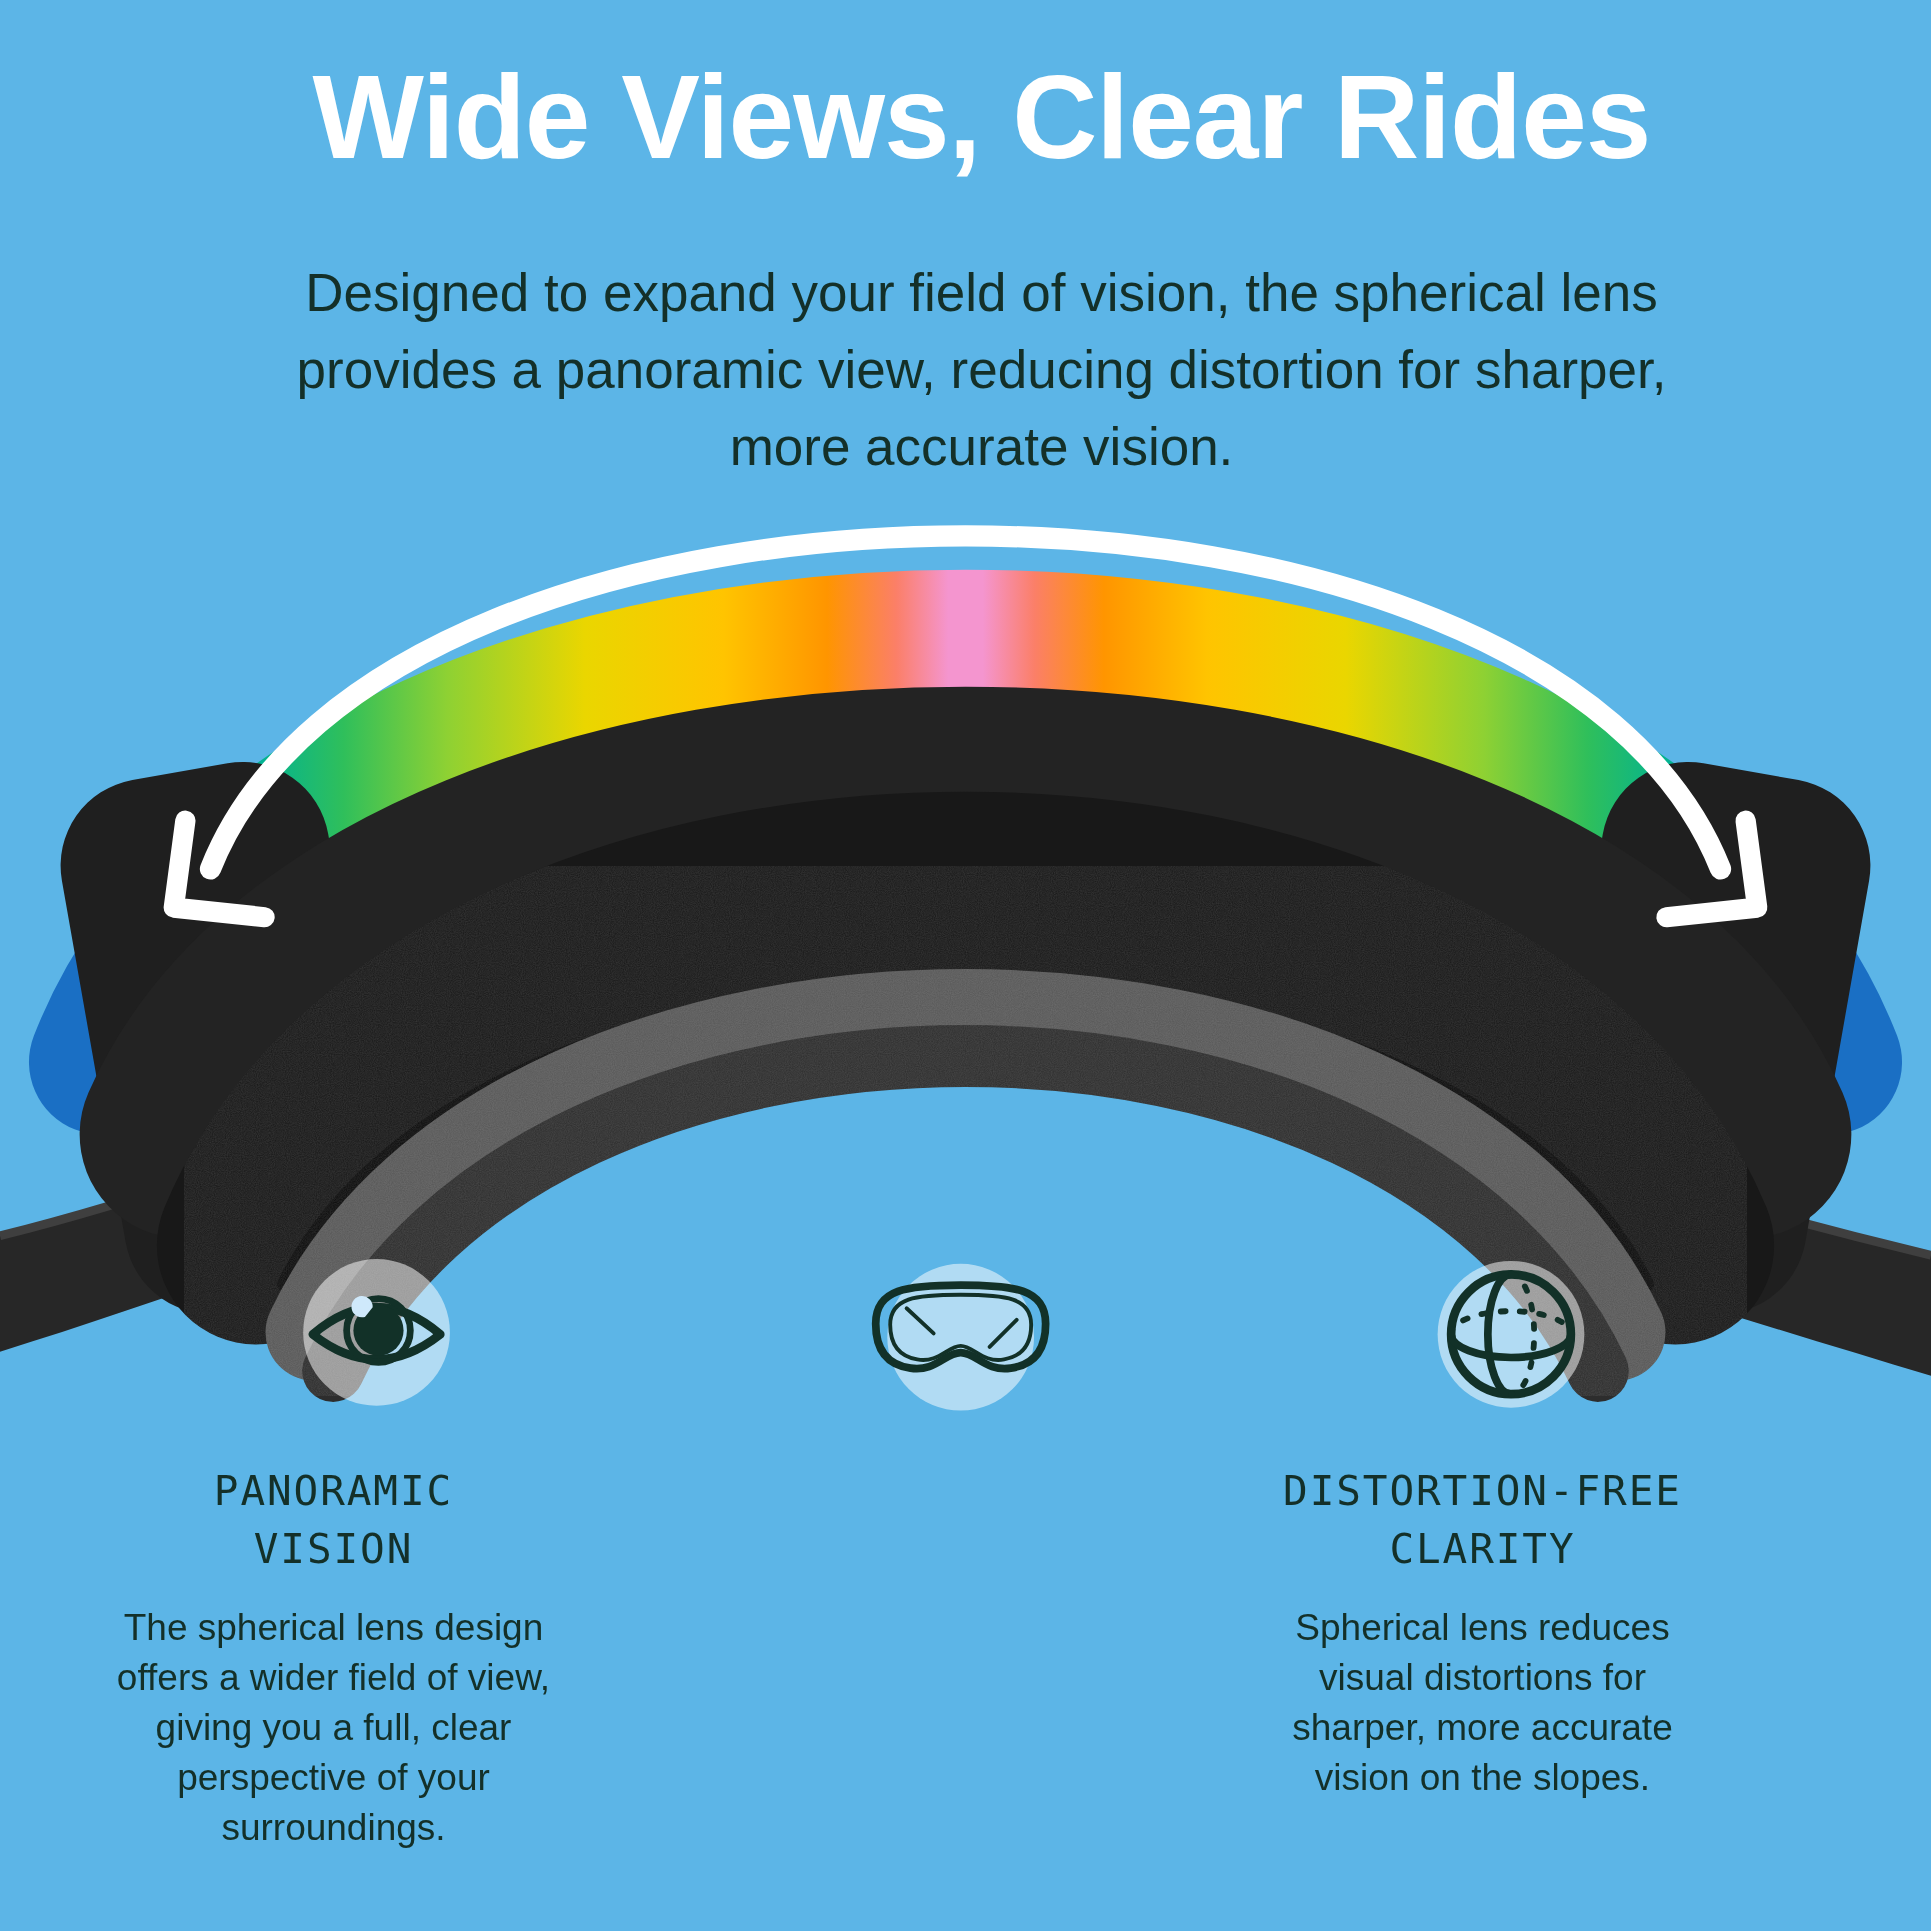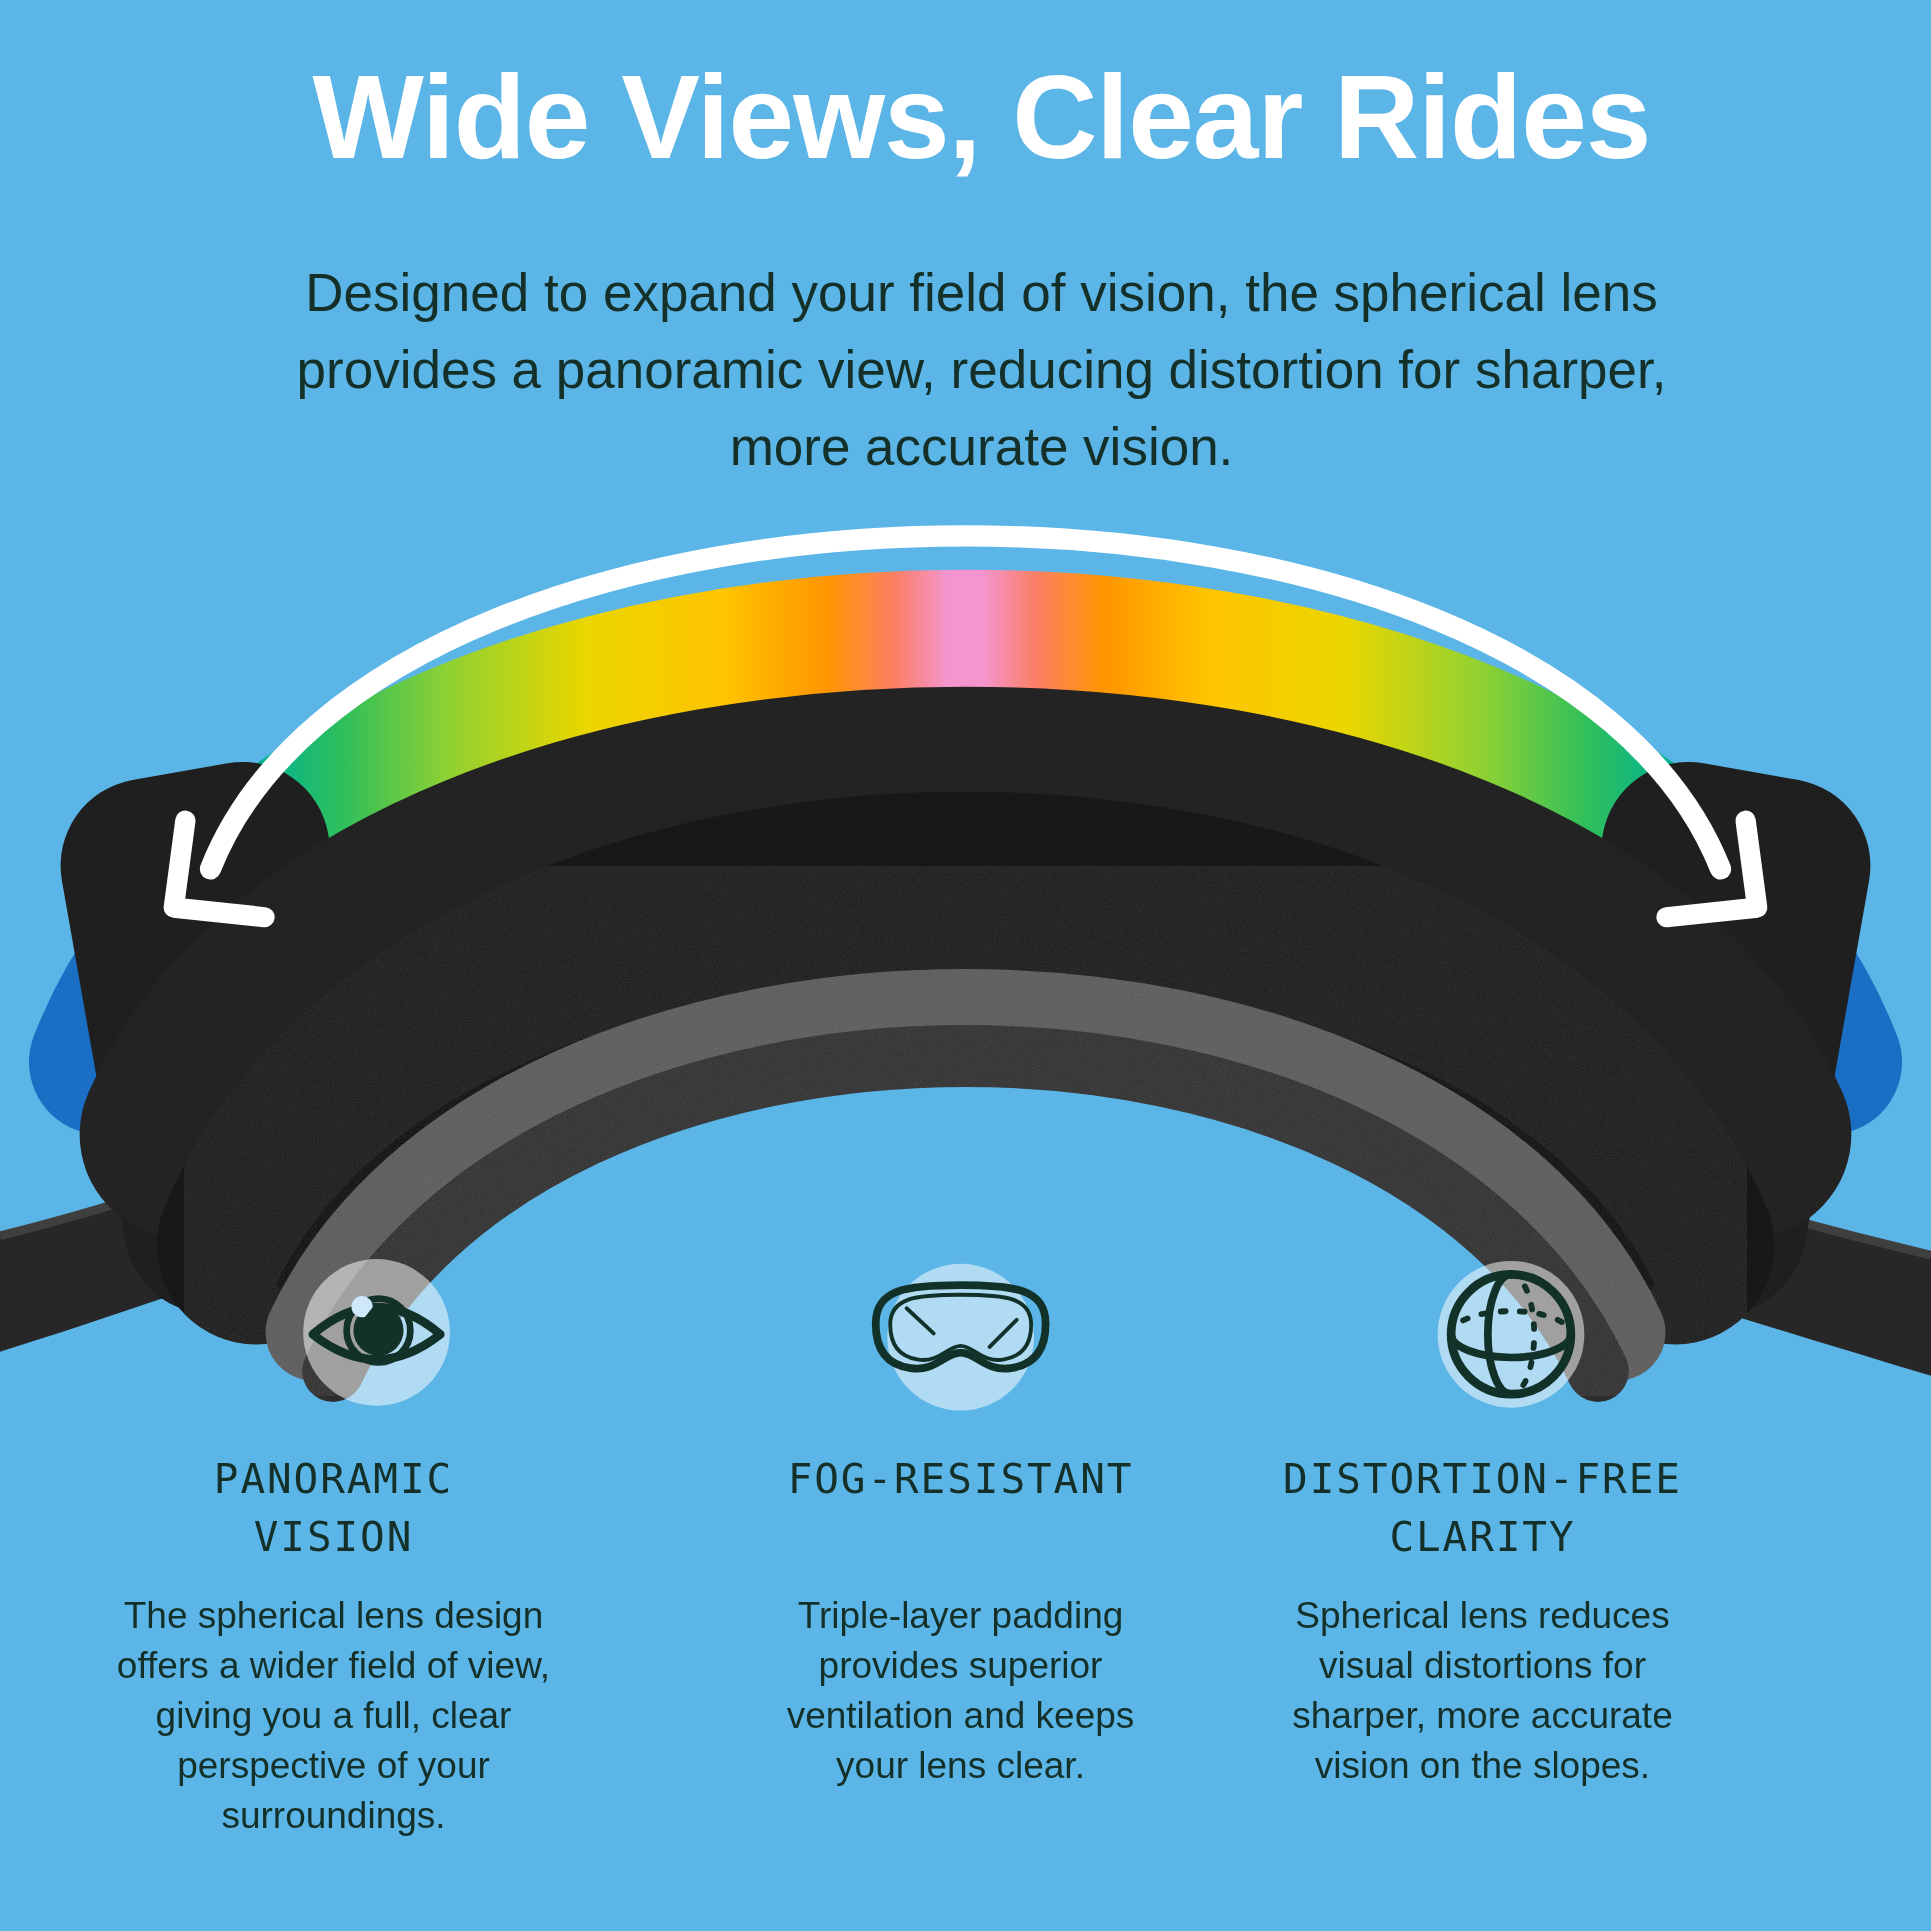--- a/index.html
+++ b/index.html
@@ -13,21 +13,21 @@
     text-align:center;color:var(--white);
     font-size:118px;font-weight:700;letter-spacing:-1px;
   }
   .page-subtitle{
     position:absolute;top:238px;left:0;width:1931px;margin:16px;
     text-align:center;color:var(--ink);
     font-size:53px;line-height:77px;white-space:pre-line;
   }
   .goggles-svg{position:absolute;left:0;top:0;width:1931px;height:1931px;}
   .features{position:absolute;left:0;top:1446px;width:1931px;height:463px;}
-  .feature{position:absolute;top:4px;}
+  .feature{position:absolute;top:16px;}
   .feature-title{
     margin:0;height:126px;text-align:center;color:var(--ink);
     font-family:"DejaVu Sans Mono",monospace;font-weight:400;
     font-size:41px;line-height:58px;letter-spacing:1.9px;white-space:pre-line;
   }
   .feature-desc{
     margin:15.4px 0 0 0;text-align:center;color:var(--ink);
     font-size:37px;line-height:50px;white-space:pre-line;
   }
   .feature-1{left:39px;width:589px;}
@@ -144,27 +144,20 @@
   <div class="features">
     <section class="feature feature-1">
       <h2 class="feature-title">PANORAMIC
 VISION</h2>
       <p class="feature-desc">The spherical lens design
 offers a wider field of view,
 giving you a full, clear
 perspective of your
 surroundings.</p>
     </section>
-    <section class="feature feature-2">
-      <h2 class="feature-title">FOG-RESISTANT</h2>
-      <p class="feature-desc">Triple-layer padding
-provides superior
-ventilation and keeps
-your lens clear.</p>
-    </section>
     <section class="feature feature-3">
       <h2 class="feature-title">DISTORTION-FREE
 CLARITY</h2>
       <p class="feature-desc">Spherical lens reduces
 visual distortions for
 sharper, more accurate
 vision on the slopes.</p>
     </section>
   </div>
 

